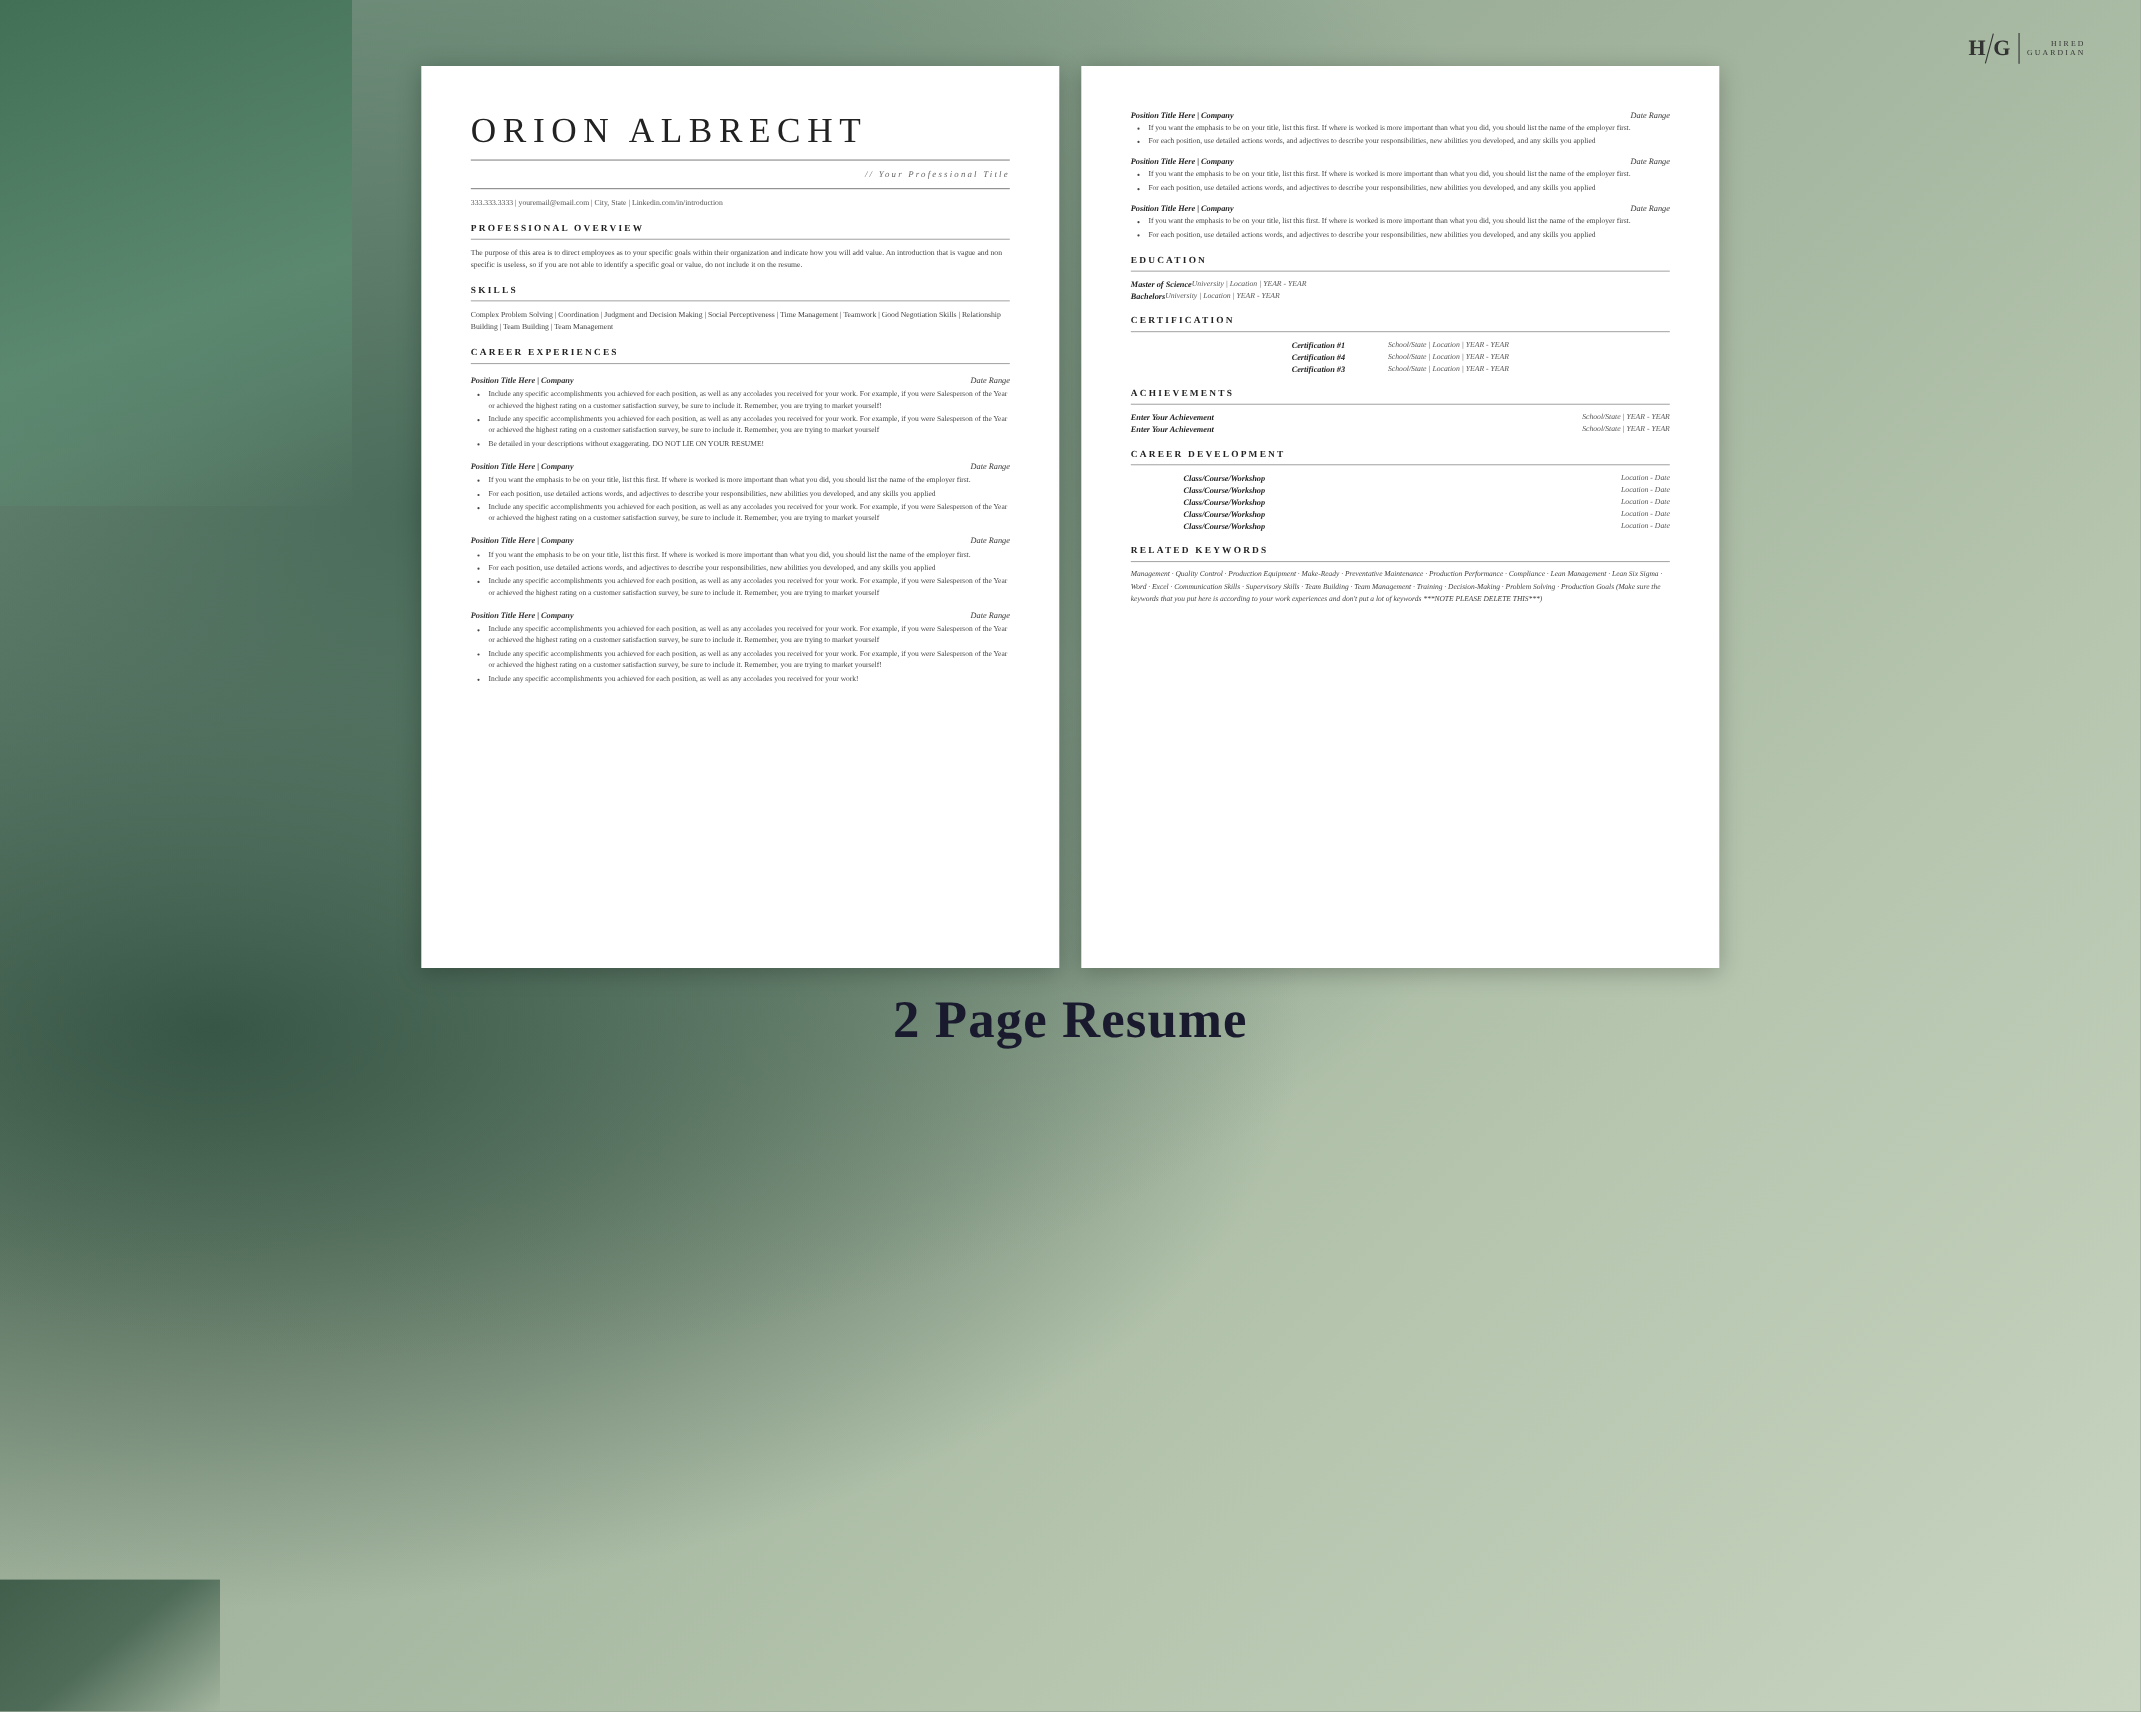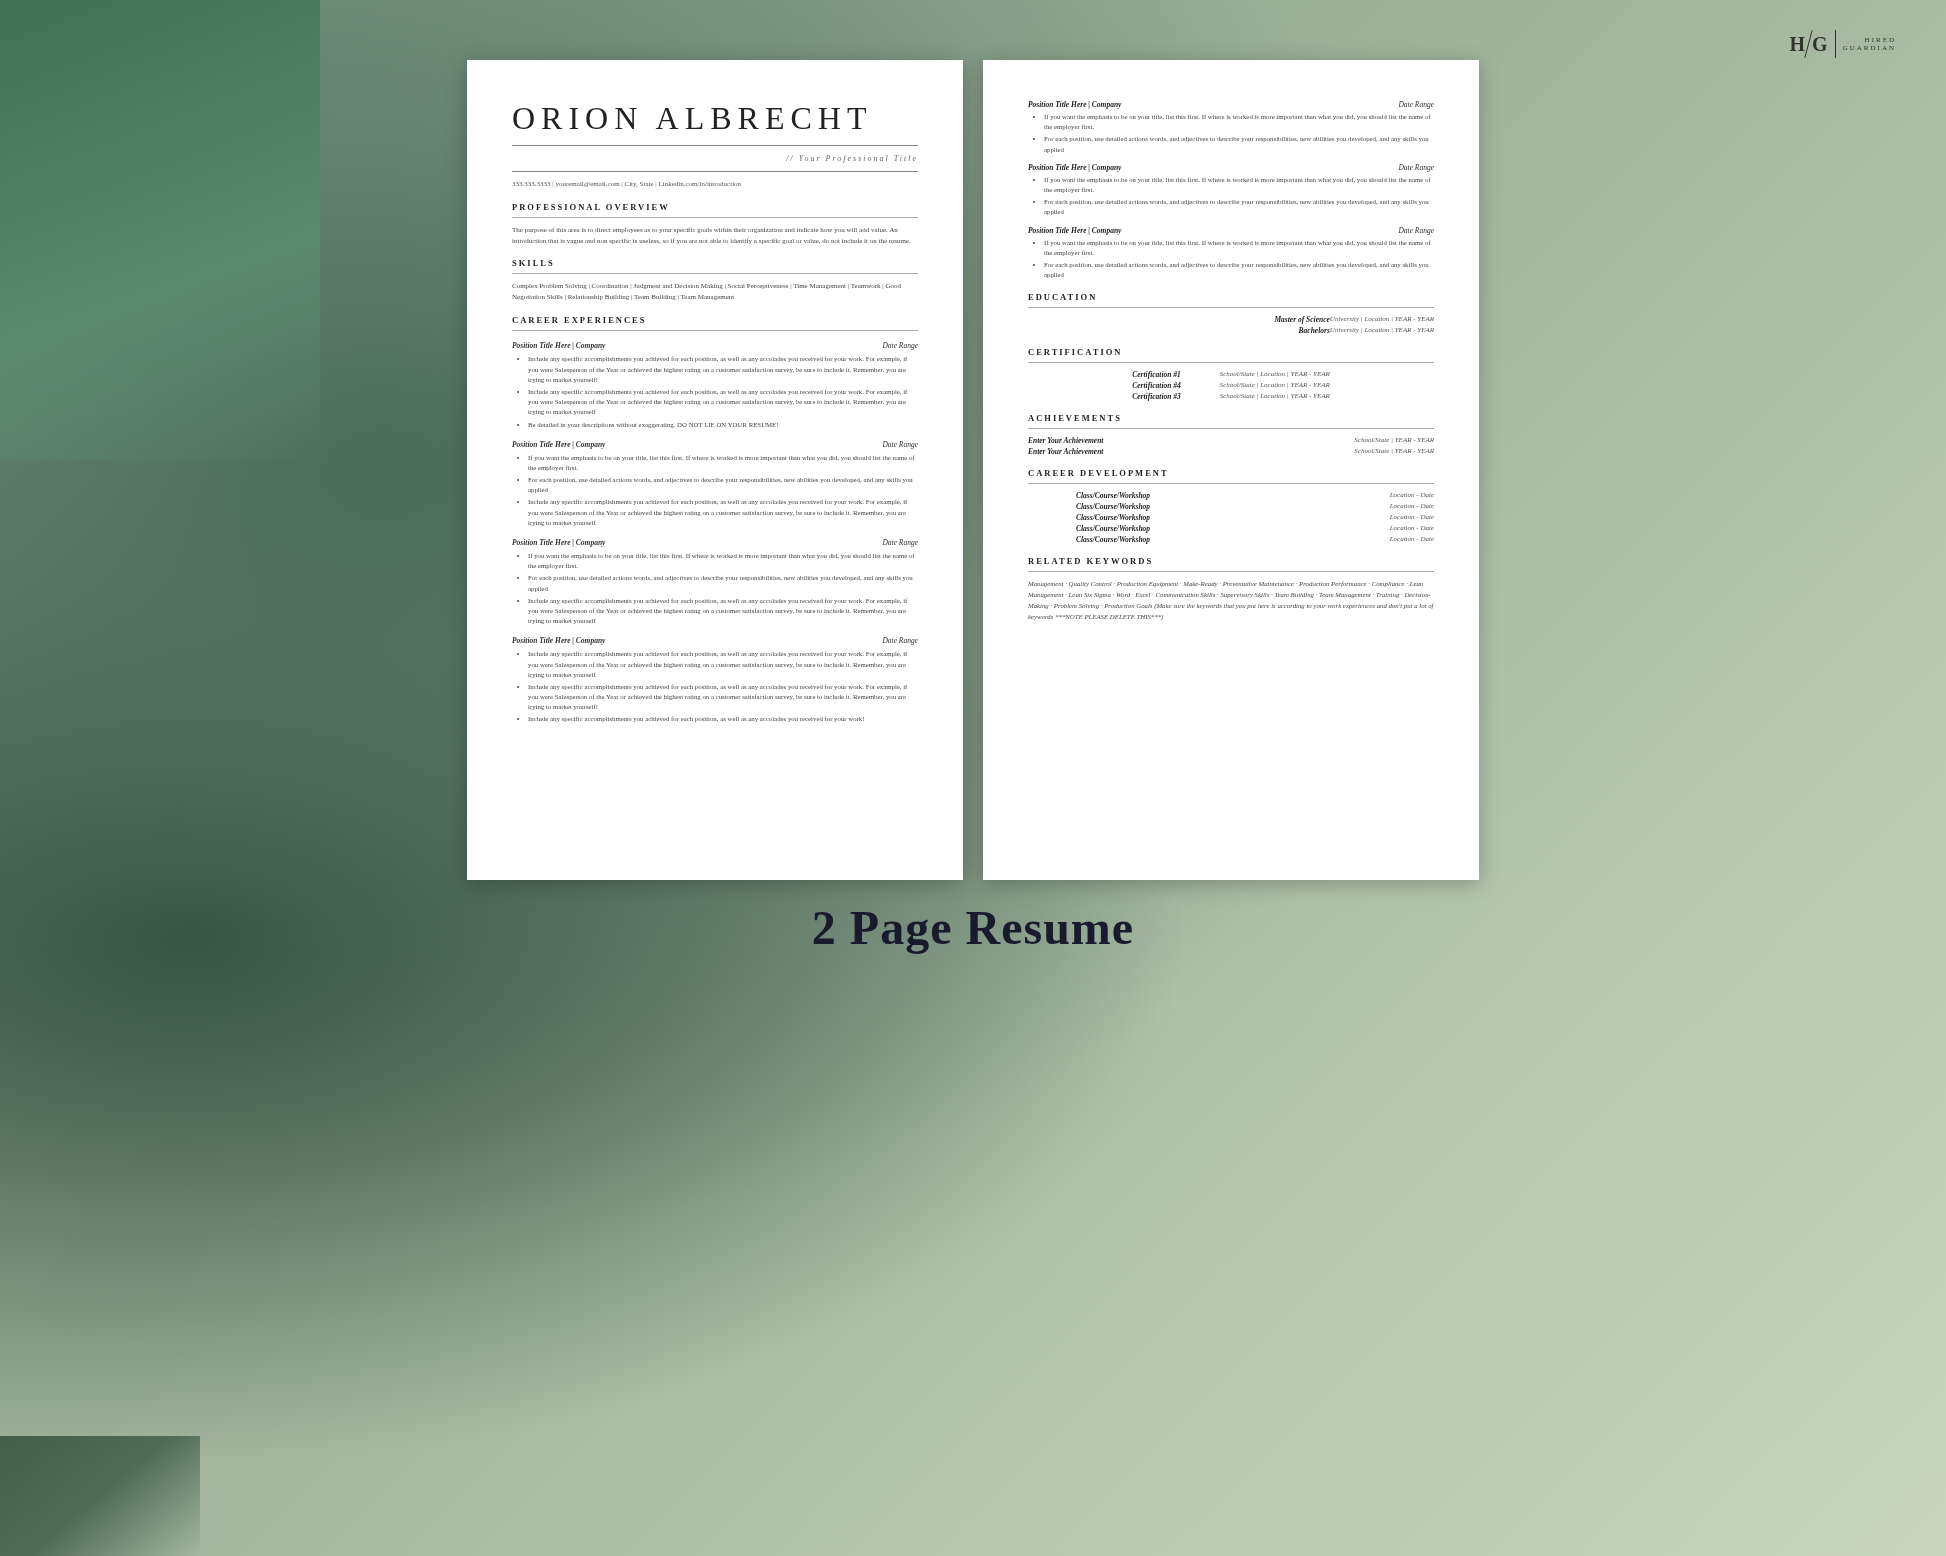--- a/index.html
+++ b/index.html
@@ -81,21 +81,21 @@
       display: flex;
       flex-direction: row;
       align-items: flex-start;
       gap: 20px;
       margin-top: 60px;
       padding: 0 60px;
     }
 
     .resume-page {
       background: #fff;
-      width: 496px;
+      width: 580px;
       min-height: 820px;
       padding: 40px 45px;
       box-shadow: 0 4px 20px rgba(0,0,0,0.25);
       position: relative;
       font-size: 7.5px;
       color: #333;
     }
 
     .page1 {}
     .page2 {}
@@ -222,21 +222,21 @@
 
     .p2-bullet-list li {
       font-size: 6.8px;
       line-height: 1.5;
       color: #444;
       margin-bottom: 2px;
     }
 
     .edu-row {
       display: flex;
-      justify-content: flex-end;
+      justify-content: flex-start;
       margin-bottom: 2px;
     }
 
     .edu-degree {
       font-size: 7.5px;
       font-weight: bold;
       font-style: italic;
       color: #222;
     }
 

